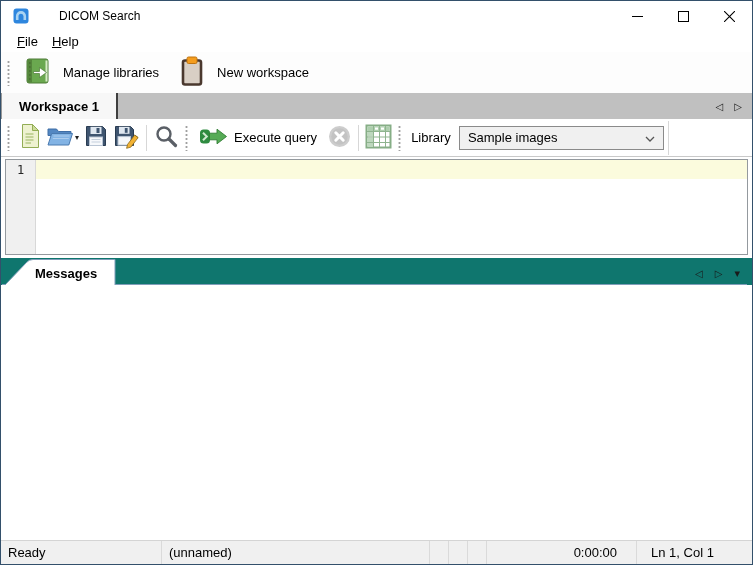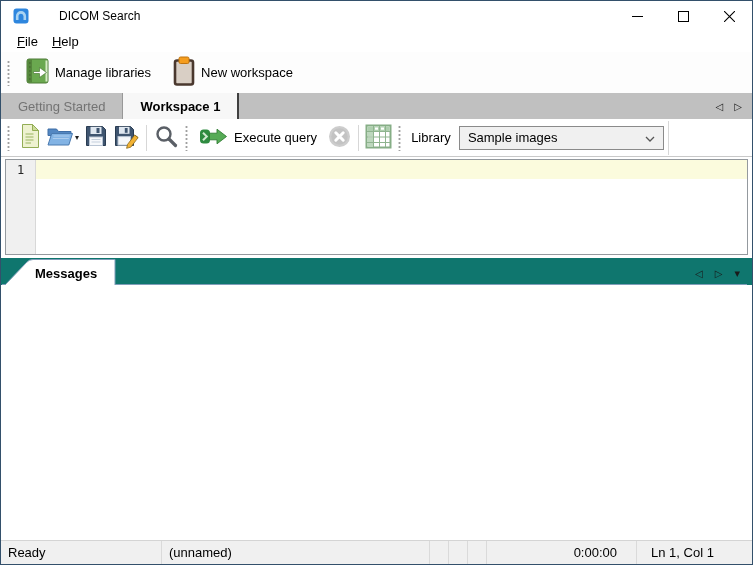--- a/index.html
+++ b/index.html
@@ -19,21 +19,21 @@
   
   .menubar { height:21px; display:flex; align-items:center; padding-left:9px; background:#fff; flex:0 0 auto; }
   .menu-item { display:inline-block; padding:1px 7px; }
   .menu-item::first-letter { text-decoration: underline; }
 
   
   .toolbar-main { height:41px; display:flex; align-items:center; background:#fdfdfd; padding-left:2px; flex:0 0 auto; }
   .grip { width:5px; height:26px; margin:0 3px;
           background-image: radial-gradient(circle, #a0a0a0 1px, transparent 1.2px);
           background-size:5px 4px; background-position:center top; }
-  .tb-btn { display:flex; align-items:center; gap:4px; padding:3px 9px; border:1px solid transparent; }
+  .tb-btn { display:flex; align-items:center; gap:12px; padding:3px 9px; border:1px solid transparent; }
   .tb-btn span.lbl { white-space:nowrap; }
 
   
   .tabstrip { height:26px; background:#c0c0c0; display:flex; align-items:stretch; flex:0 0 auto; }
   .ws-tab { display:flex; align-items:center; padding:0 17px; color:#737373; }
   .ws-tab.active { background:#f7f7f7; color:#000; font-weight:bold;
                    border-left:1px solid #989898; border-right:2px solid #3f3f3f; }
   .tabstrip .spacer { flex:1; }
   .tabstrip .arrows { display:flex; align-items:center; gap:11px; padding-right:10px; font-size:10px; color:#1a1a1a; }
 
@@ -136,21 +136,20 @@
         <svg width="26" height="31" viewBox="0 0 26 31">
           <rect x="4" y="4.5" width="18" height="24" rx="2" fill="#d9cfc5" stroke="#4a382e" stroke-width="2.6"></rect>
           <rect x="8" y="1" width="10" height="6.5" rx="1.5" fill="#f59d1e" stroke="#c07410"></rect>
         </svg>
       </span>
       <span class="lbl">New workspace</span>
     </div>
   </div>
 
   <div class="tabstrip">
-    <div class="ws-tab">Getting Started</div>
     <div class="ws-tab active">Workspace 1</div>
     <div class="spacer"></div>
     <div class="arrows">
       <span>◁</span>
       <span>▷</span>
     </div>
   </div>
 
   <div class="toolbar-query">
     <div class="grip"></div>

